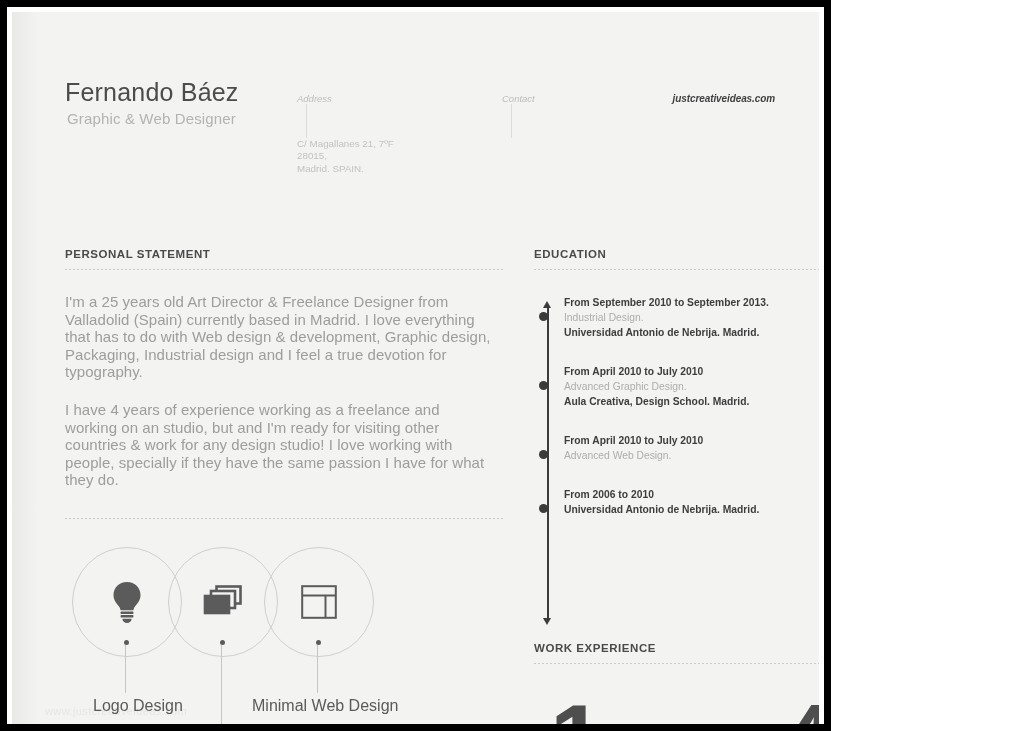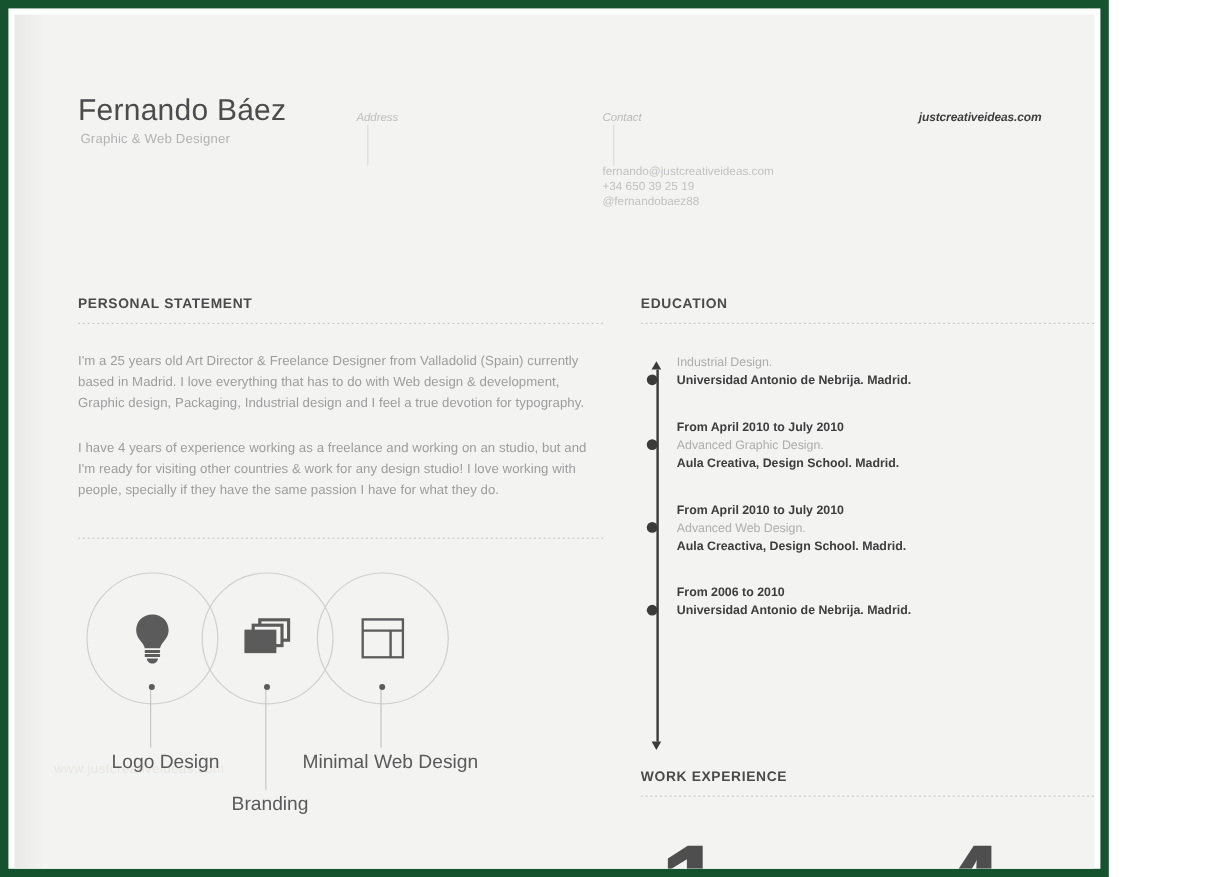--- a/index.html
+++ b/index.html
@@ -9,24 +9,24 @@
     background: #ffffff;
   }
   body {
     font-family: "Liberation Sans", sans-serif;
     -webkit-font-smoothing: antialiased;
   }
 
   
   .page {
     position: relative;
-    width: 924px;
+    width: 831px;
     height: 731px;
     overflow: hidden;
-    background: #14532d;
+    background: #000000;
     box-sizing: border-box;
   }
   .frame-inner {
     position: absolute;
     left: 7px;
     top: 7px;
     right: 7px;
     bottom: 7px;
     background: #ffffff;
     overflow: hidden;
@@ -64,21 +64,21 @@
     font-size: 25px;
     font-weight: 400;
     color: #4c4c4c;
     letter-spacing: 0.2px;
     white-space: nowrap;
   }
   .role {
     position: absolute;
     left: 55px;
     top: 98px;
-    font-size: 11px;
+    font-size: 15px;
     color: #b3b3b3;
     letter-spacing: 0.15px;
     white-space: nowrap;
   }
 
   .meta-block {
     position: absolute;
     display: flex;
     align-items: flex-start;
     flex-direction: column;
@@ -148,21 +148,21 @@
       #c9c9c9 0px, #c9c9c9 2px, rgba(0,0,0,0) 2px, rgba(0,0,0,0) 4px);
     background-size: 4px 1px;
     background-repeat: repeat-x;
     background-position: 0 0;
   }
 
   
   .statement { margin-top: 22px; }
   .statement p {
     margin: 0 0 20px 0;
-    font-size: 11px;
+    font-size: 15px;
     line-height: 17.6px;
     color: #9d9d9d;
     letter-spacing: 0.05px;
     max-width: 430px;
   }
   .statement p:last-child { margin-bottom: 0; }
 
   
   .specialities { margin-top: 29px; }
   .circles {
@@ -331,30 +331,30 @@
     <div class="sheet">
 
       <div class="header">
 
         <div class="name">Fernando Báez</div>
         <div class="role">Graphic &amp; Web Designer</div>
 
         <div class="meta-block meta-address">
           <div class="meta-label">Address</div>
           <div class="meta-rule"></div>
+          <div class="meta-lines">
+            <div>C/ Magallanes 21, 7ºF</div>
+            <div>28015,</div>
+            <div>Madrid. SPAIN.</div>
+          </div>
         </div>
 
         <div class="meta-block meta-contact">
           <div class="meta-label">Contact</div>
           <div class="meta-rule"></div>
-          <div class="meta-lines">
-            <div>fernando@justcreativeideas.com</div>
-            <div>+34 650 39 25 19</div>
-            <div>@fernandobaez88</div>
-          </div>
         </div>
 
         <div class="site">justcreativeideas.com</div>
       </div>
 
       <div class="col-left">
 
         <div>
           <div class="section-title">PERSONAL STATEMENT</div>
           <div class="section-rule"></div>
@@ -417,36 +417,36 @@
 
         <div class="timeline">
           <div class="tl-axis">
             <div class="tl-arrow-up"></div>
             <div class="tl-line"></div>
             <div class="tl-arrow-down"></div>
           </div>
 
           <div class="tl-item">
             <div class="tl-marker"></div>
+            <div class="tl-date">From September 2010 to September 2013.</div>
             <div class="tl-sub">Industrial Design.</div>
             <div class="tl-org">Universidad Antonio de Nebrija. Madrid.</div>
           </div>
 
           <div class="tl-item">
             <div class="tl-marker"></div>
             <div class="tl-date">From April 2010 to July 2010</div>
             <div class="tl-sub">Advanced Graphic Design.</div>
             <div class="tl-org">Aula Creativa, Design School. Madrid.</div>
           </div>
 
           <div class="tl-item">
             <div class="tl-marker"></div>
             <div class="tl-date">From April 2010 to July 2010</div>
             <div class="tl-sub">Advanced Web Design.</div>
-            <div class="tl-org">Aula Creactiva, Design School. Madrid.</div>
           </div>
 
           <div class="tl-item">
             <div class="tl-marker"></div>
             <div class="tl-date">From 2006 to 2010</div>
             <div class="tl-org">Universidad Antonio de Nebrija. Madrid.</div>
           </div>
         </div>
       </div>
 

